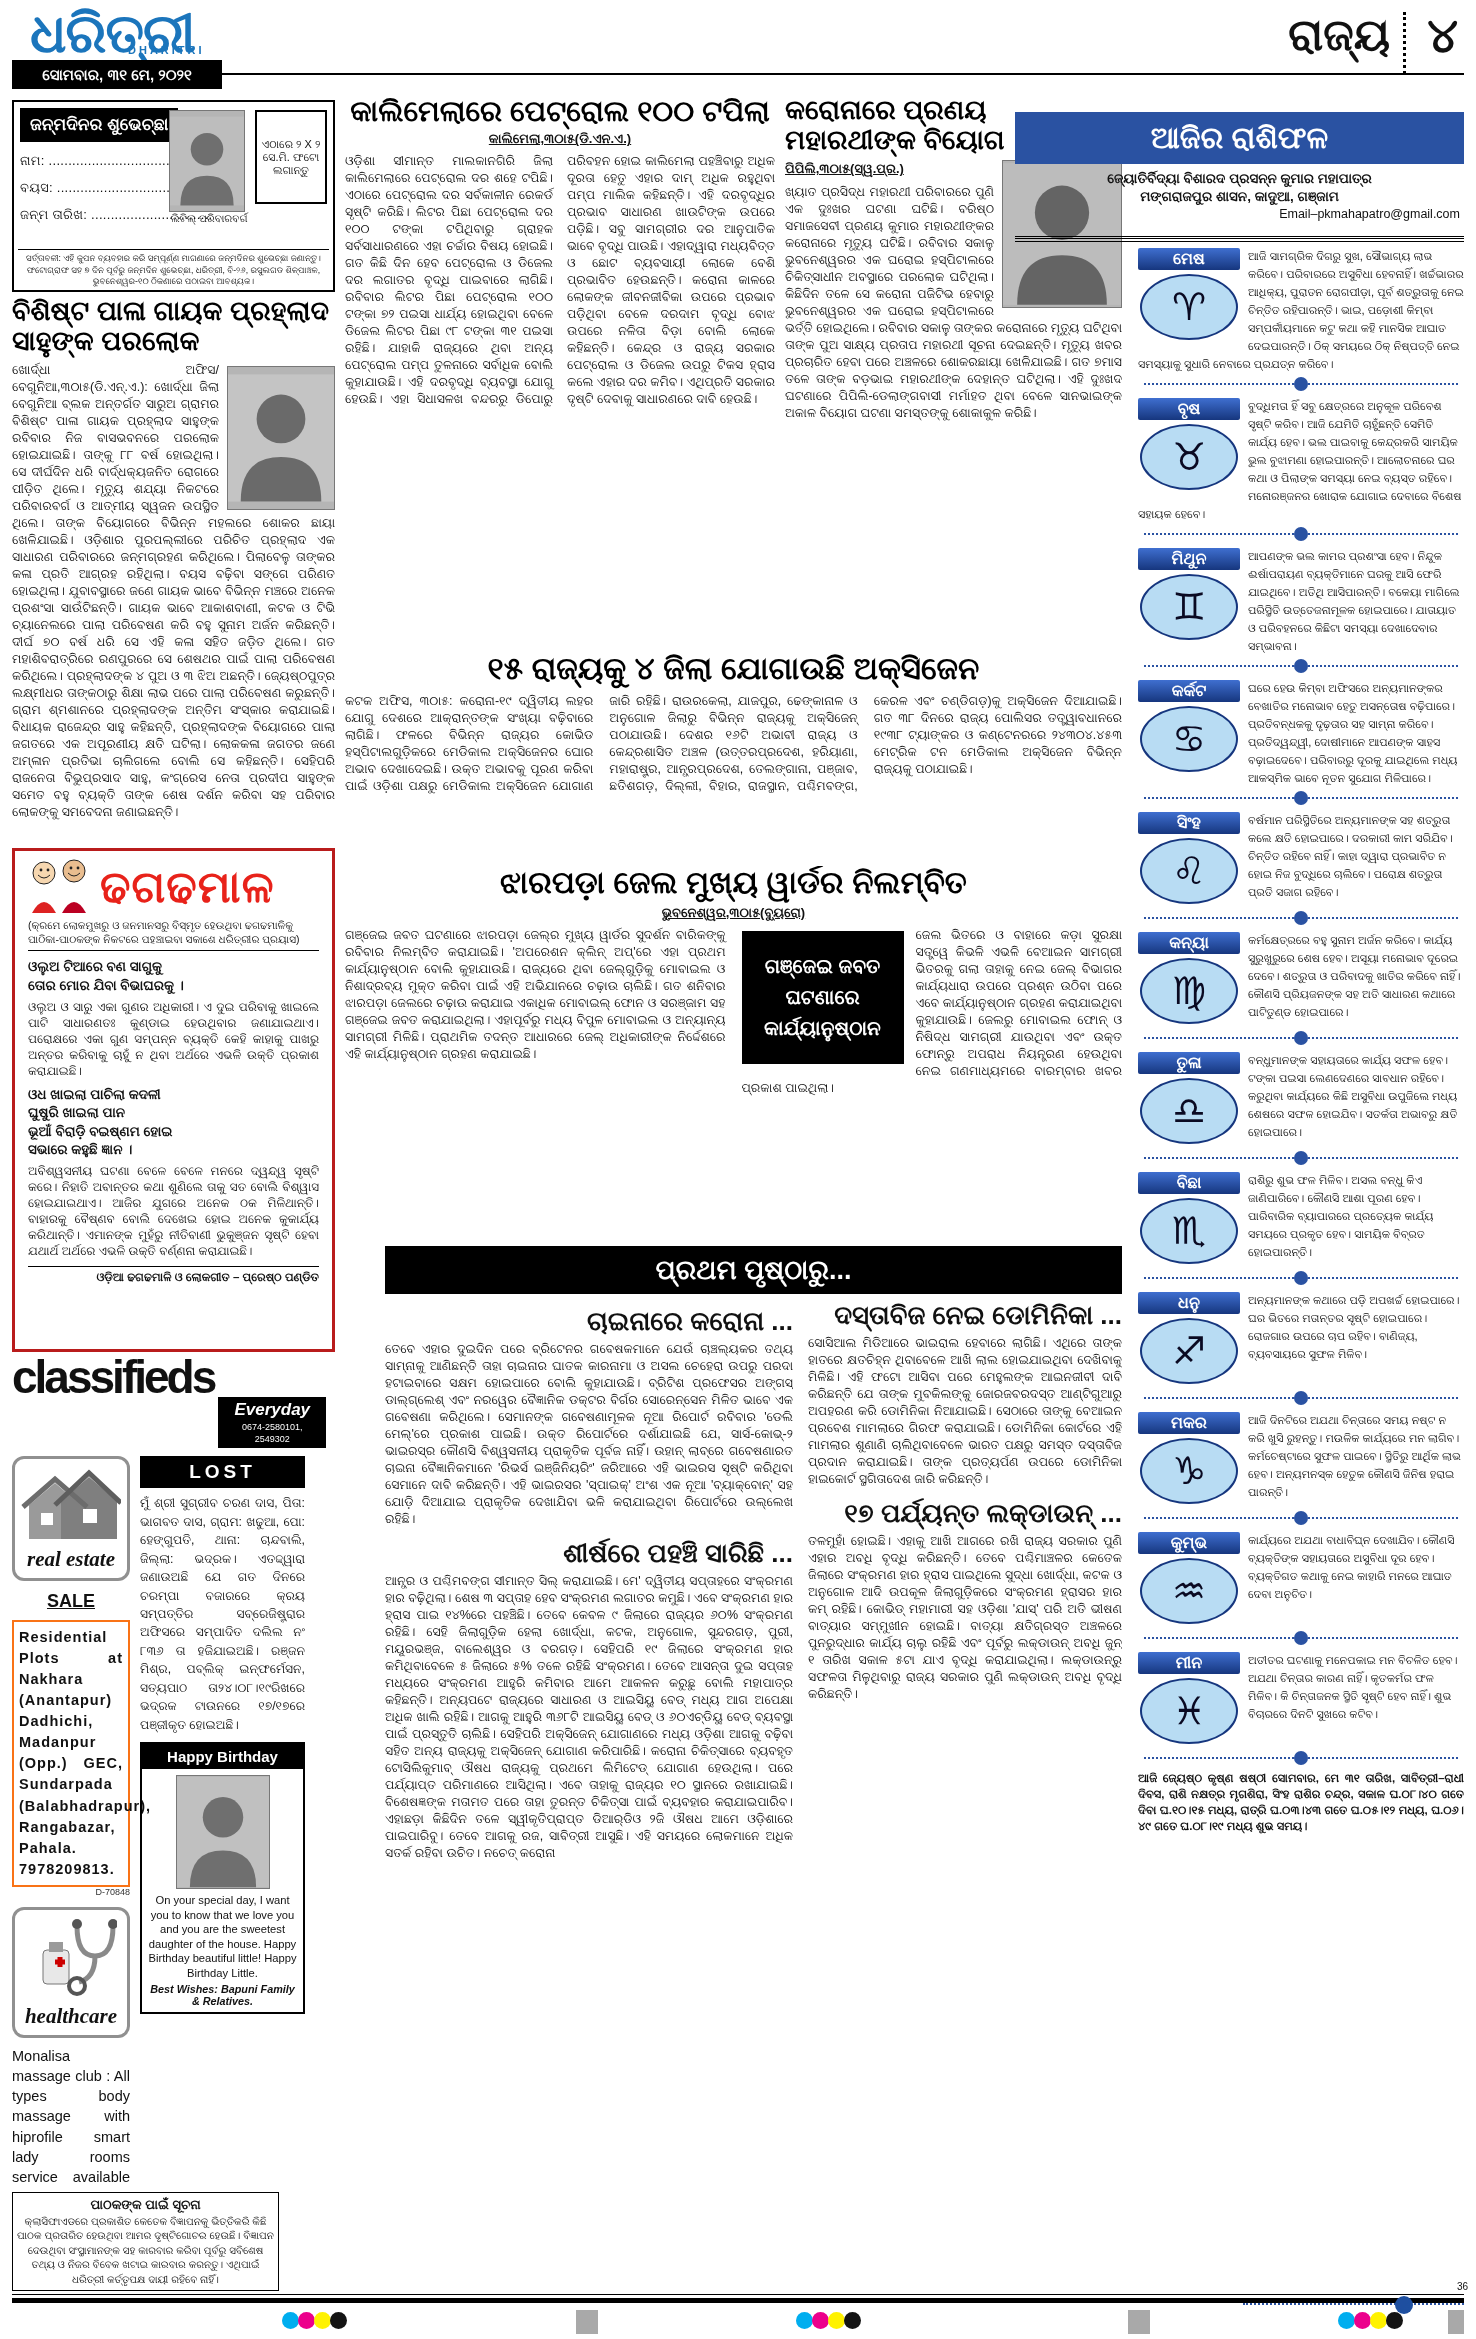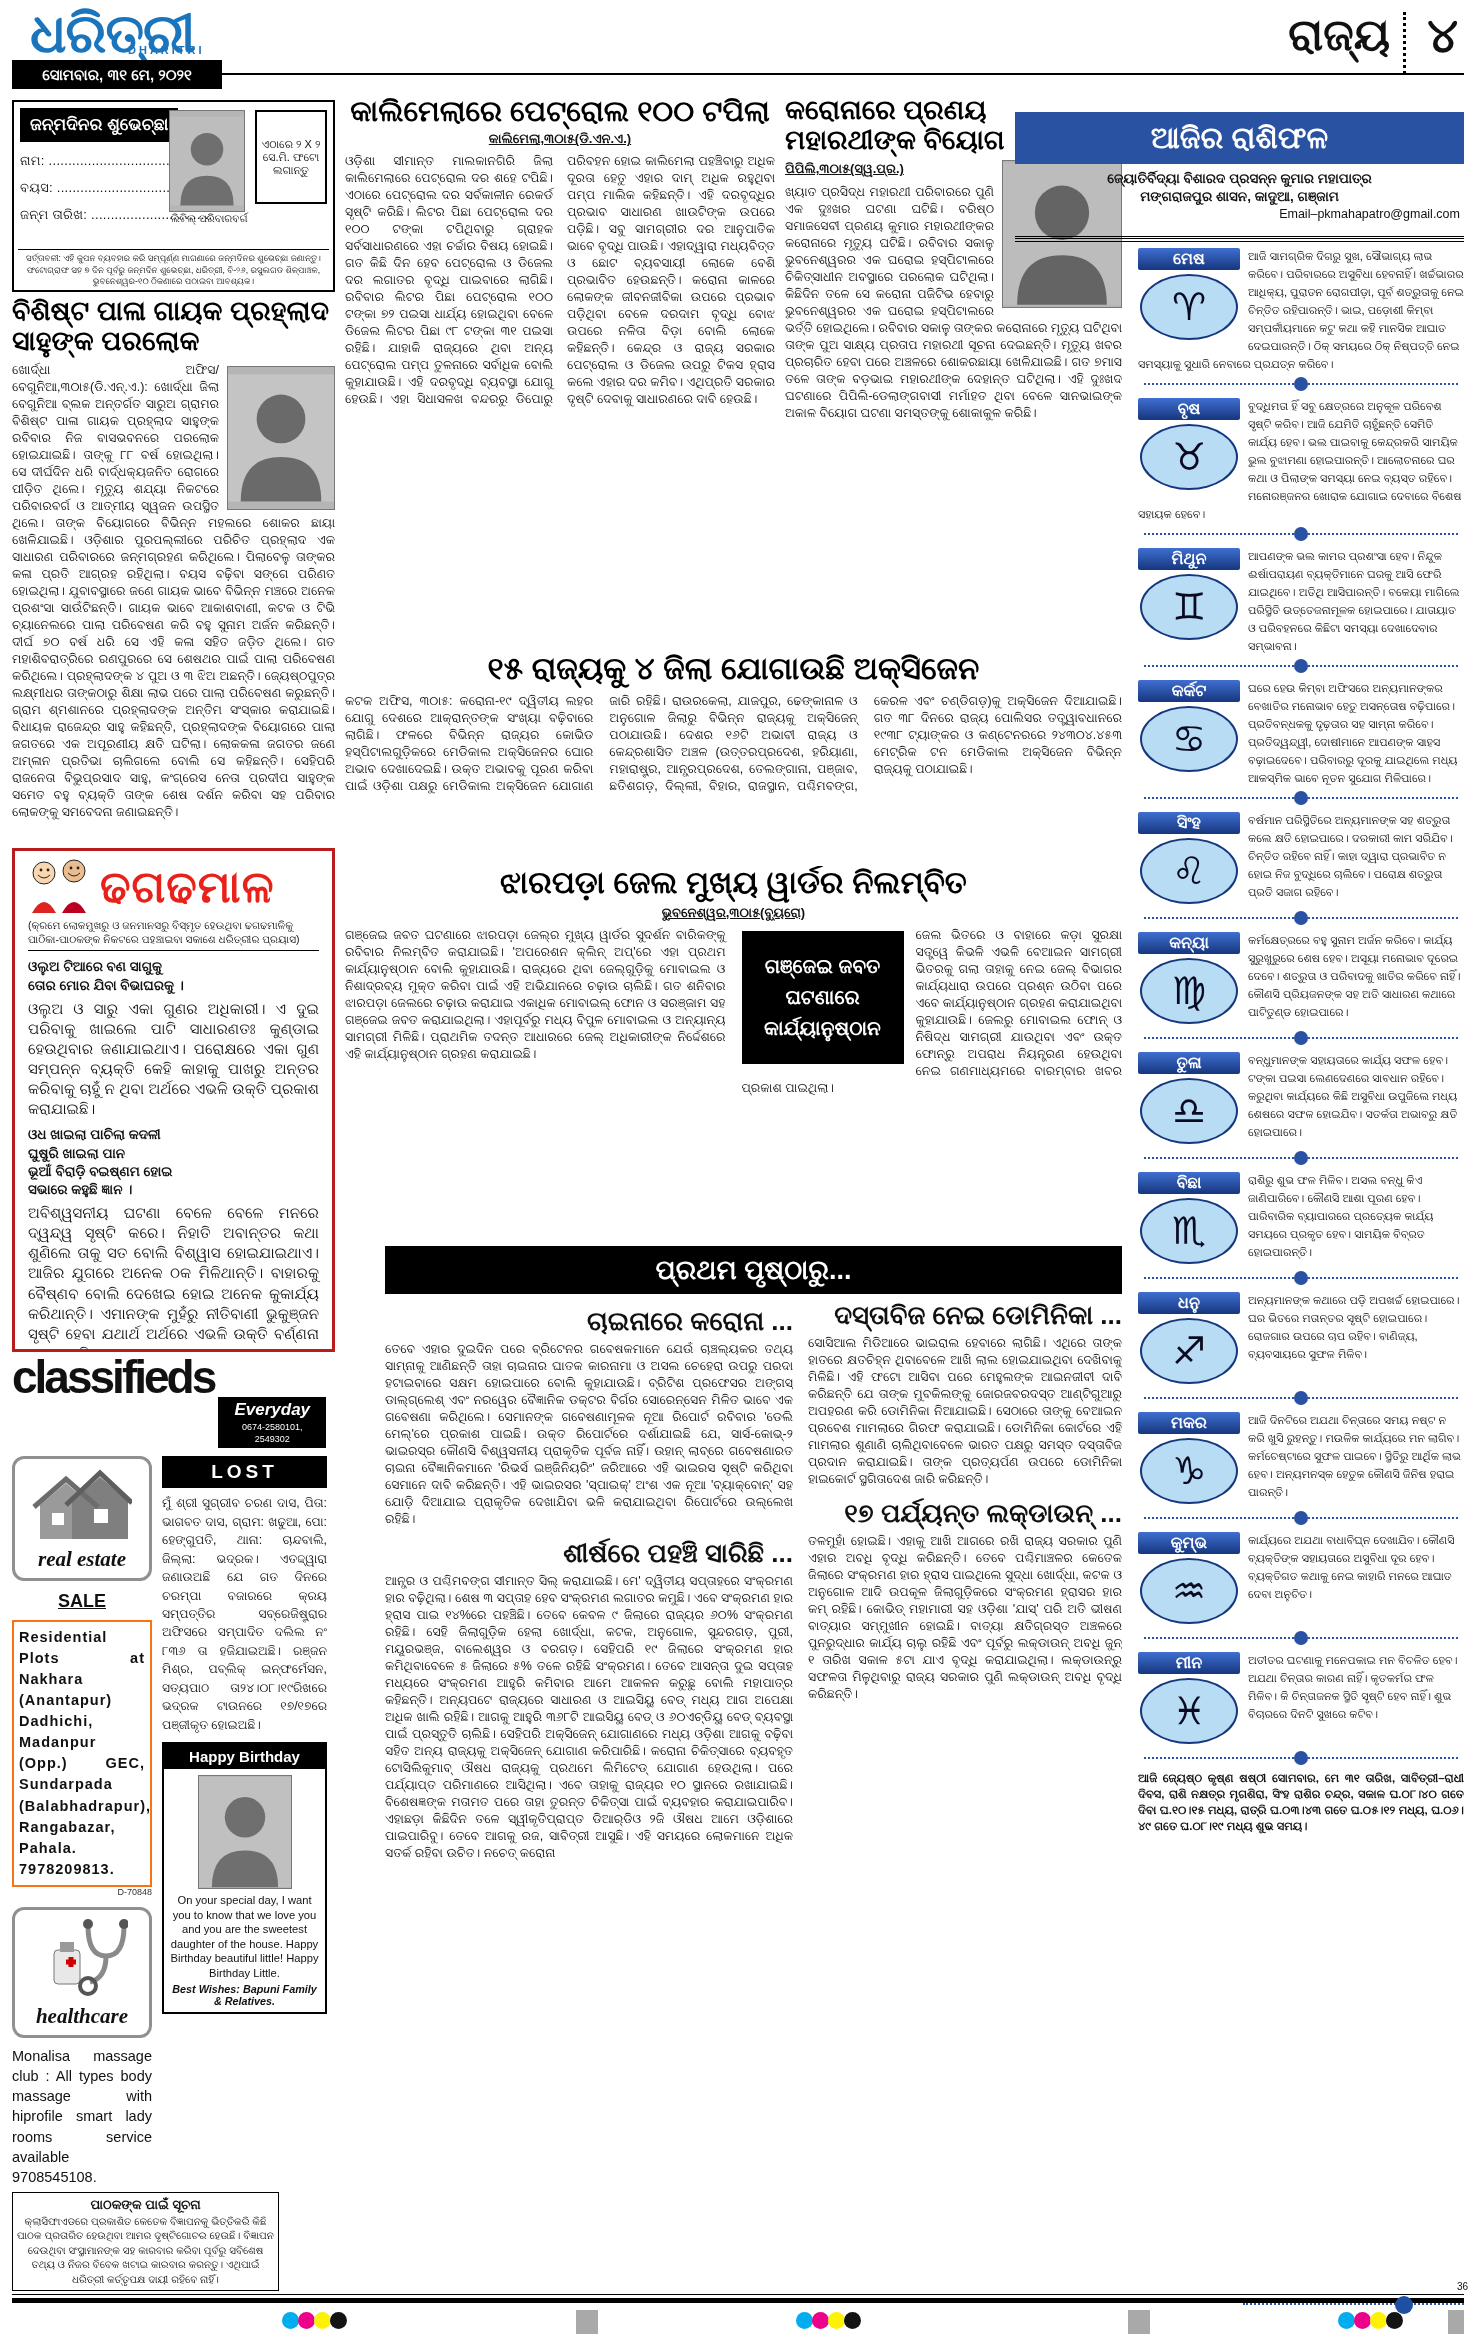--- a/index.html
+++ b/index.html
@@ -42,33 +42,33 @@
   .pala .hl{font-size:27px;}
   .pala-photo{float:right;width:106px;height:142px;margin:4px 0 4px 8px;}
 
   
   .dhaga{left:12px;top:848px;width:323px;height:504px;border:3px solid #b91c1c;box-sizing:border-box;
          padding:6px 13px;overflow:hidden;}
   .dhaga-head{display:flex;align-items:center;gap:6px;}
   .dhaga-title{color:#e8221a;font-size:44px;font-weight:800;letter-spacing:1px;}
   .dhaga-intro{font-size:10.5px;line-height:1.3;border-bottom:1px solid #000;padding-bottom:4px;margin-top:2px;}
   .verse{font-size:13.5px;font-weight:bold;line-height:1.35;margin:7px 0 4px;}
-  .expl{font-size:15px;line-height:1.34;text-align:justify;}
+  .expl{font-size:12px;line-height:1.34;text-align:justify;}
   .dhaga-credit{border-top:1px solid #000;margin-top:7px;padding-top:4px;font-size:11.5px;
                 font-weight:bold;text-align:right;}
 
   
   .cl{left:12px;top:1356px;width:323px;height:830px;overflow:hidden;}
   .cl-head{display:flex;align-items:stretch;text-align:center;}
   .cl-logo{font-size:46px;font-weight:900;letter-spacing:-3px;line-height:.95;}
   .cl-black{background:#000;color:#fff;margin-left:4px;padding:3px 6px;width:96px;margin-top:41px;}
   .cl-black .ev{font-size:17px;font-weight:bold;font-style:italic;}
   .cl-black .ph{font-size:9px;margin-top:2px;line-height:1.3;}
   .cl-cols{display:flex;gap:10px;margin-top:8px;}
-  .cl-l{width:140px;} .cl-r{width:165px;}
+  .cl-l{width:118px;} .cl-r{width:165px;}
   .card{border:3px solid #909090;border-radius:12px;padding:6px;text-align:center;}
   .card-label{font-family:"Liberation Serif","DejaVu Serif",serif;font-style:italic;font-weight:bold;font-size:21px;}
   .sale{font-size:18px;font-weight:800;text-decoration:underline;text-align:center;margin:10px 0 8px;}
   .re-ad{border:2px solid #f97316;padding:5px;font-size:14.5px;font-weight:bold;line-height:1.45;
          text-align:justify;letter-spacing:1px;}
   .ref{font-size:9px;text-align:right;color:#333;}
   .lost-bar{background:#000;color:#fff;text-align:center;font-size:19px;font-weight:800;
             letter-spacing:4px;padding:5px 0;}
   .lost-body{font-size:12.3px;line-height:1.5;text-align:justify;margin-top:6px;}
   .hb{border:2px solid #000;margin-top:8px;}

